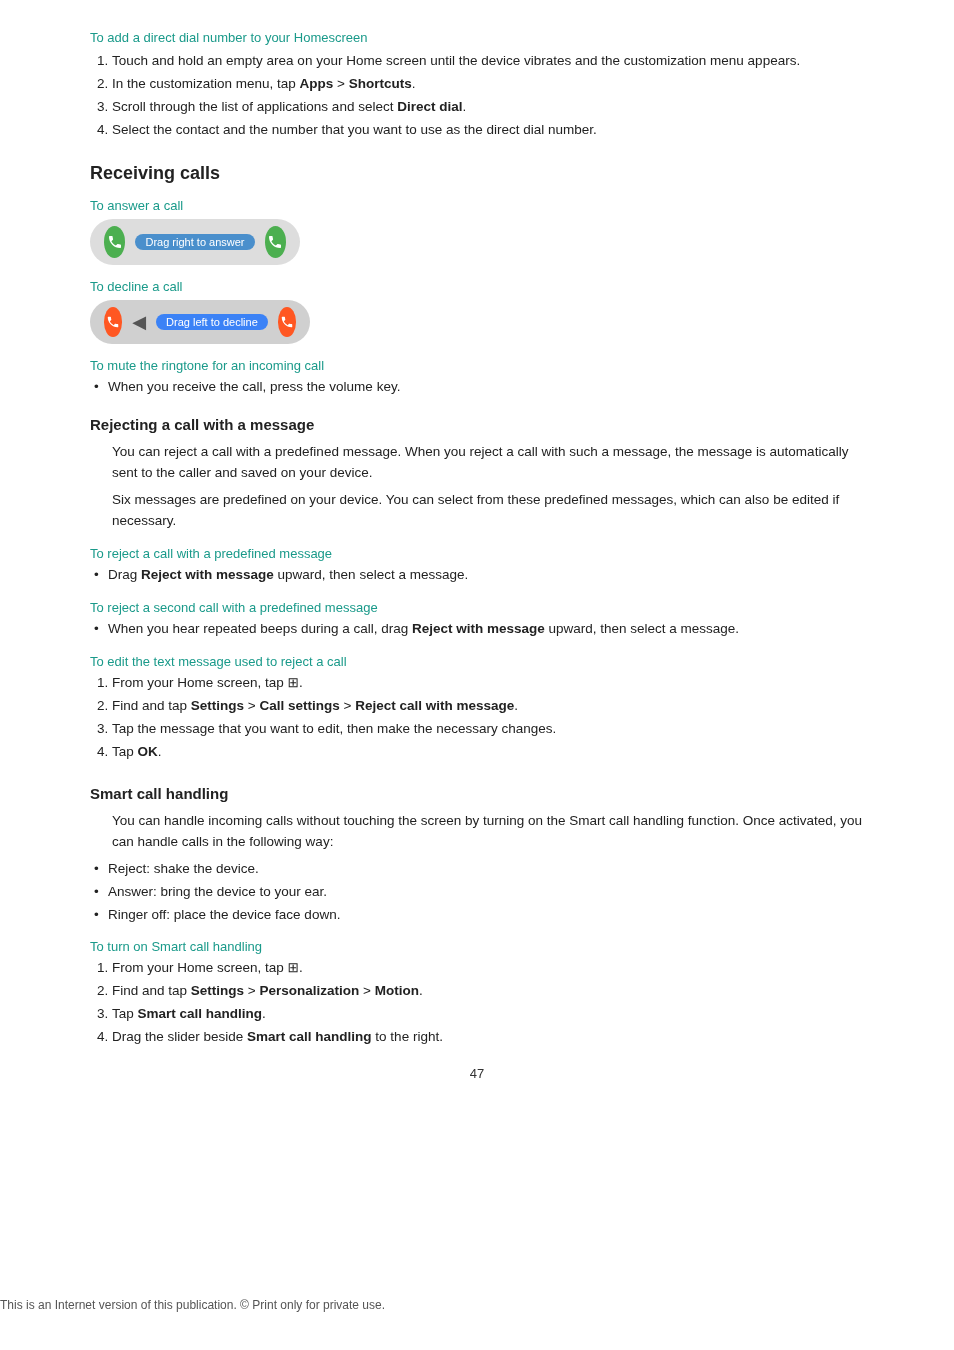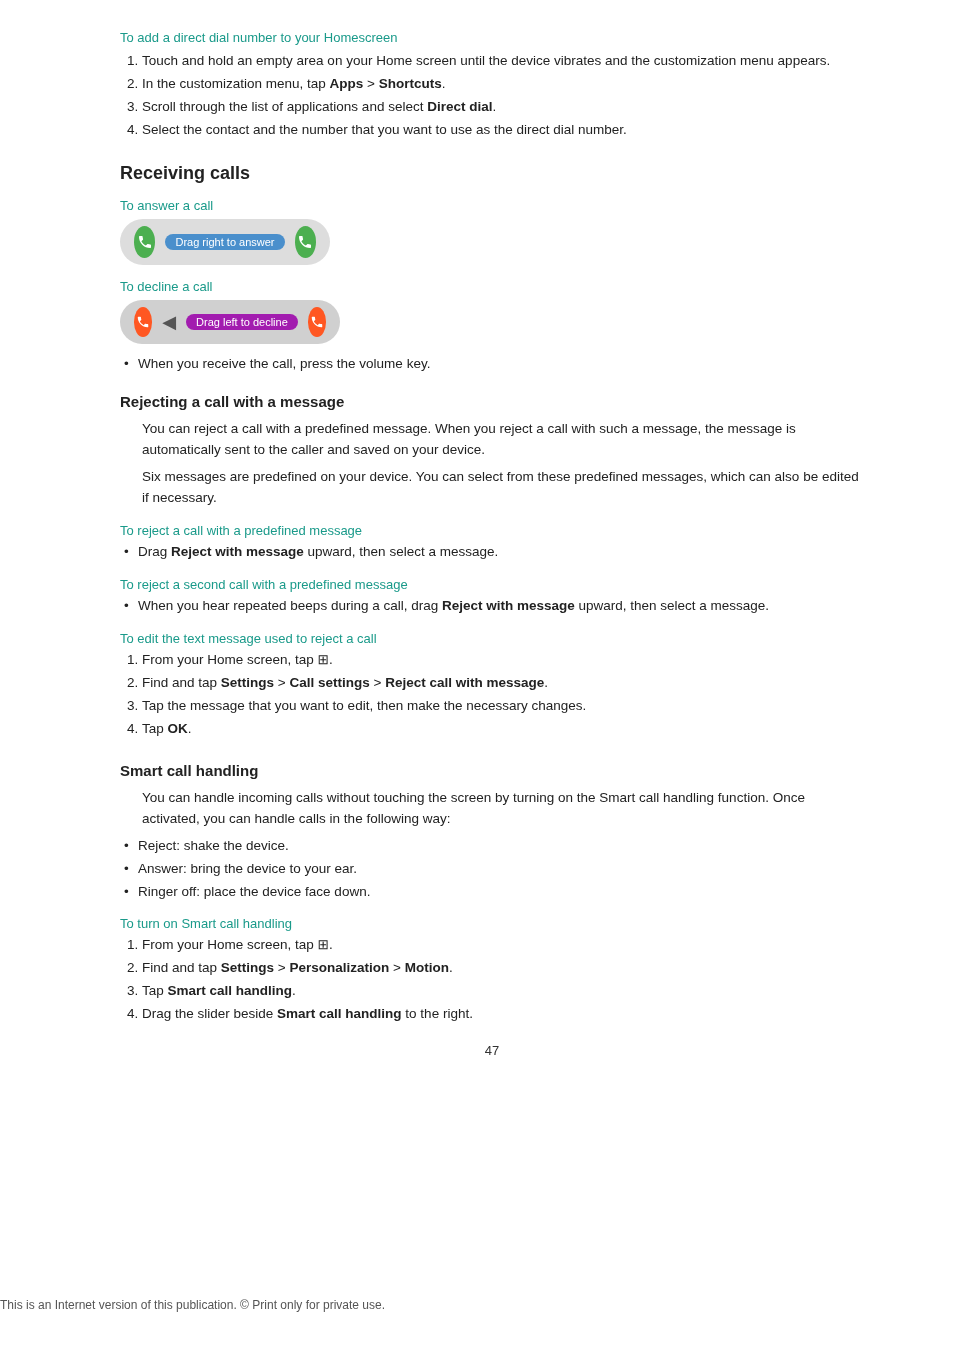--- a/index.html
+++ b/index.html
@@ -8,21 +8,21 @@
       font-family: Arial, sans-serif;
       font-size: 13.5px;
       color: #222;
       width: 954px;
       min-height: 1350px;
       position: relative;
     }
     .page {
       width: 954px;
       min-height: 1350px;
-      padding: 30px 90px 80px 120px;
+      padding: 30px 90px 80px 90px;
       position: relative;
     }
     .section-header {
       font-size: 18px;
       font-weight: bold;
       margin-bottom: 10px;
       margin-top: 0;
       color: #222;
     }
     .subsection-header {
@@ -99,21 +99,21 @@
       width: 210px;
     }
     .decline-icon {
       width: 30px; height: 30px;
       background: #ff5722;
       border-radius: 50%;
       display: flex; align-items: center; justify-content: center;
       color: white; font-size: 14px;
     }
     .decline-label {
-      background: #a21caf;
+      background: #3b82f6;
       color: white;
       border-radius: 10px;
       padding: 2px 10px;
       font-size: 11px;
       white-space: nowrap;
     }
     .page-footer {
       position: absolute;
       bottom: 38px;
       left: 0; right: 0;
@@ -186,20 +186,21 @@
       </div>
       <div class="arrow-left">◀</div>
       <div class="decline-label">Drag left to decline</div>
       <div class="decline-icon">
         <svg width="14" height="14" viewBox="0 0 24 24" fill="white">
             <path d="M6.6 10.8c1.4 2.8 3.8 5.1 6.6 6.6l2.2-2.2c.3-.3.7-.4 1-.2 1.1.4 2.3.6 3.6.6.6 0 1 .4 1 1V20c0 .6-.4 1-1 1-9.4 0-17-7.6-17-17 0-.6.4-1 1-1h3.5c.6 0 1 .4 1 1 0 1.3.2 2.5.6 3.6.1.3 0 .7-.2 1L6.6 10.8z"></path>
           </svg>
       </div>
     </div>
 
+    <div class="sub-heading">To mute the ringtone for an incoming call</div>
     <ul class="bullet">
       <li>When you receive the call, press the volume key.</li>
     </ul>
   </div>
 
   <div style="margin-top:18px;">
     <div class="subsection-header">Rejecting a call with a message</div>
     <div class="indent-block">
       <p>You can reject a call with a predefined message. When you reject a call with such a message, the message is automatically sent to the caller and saved on your device.</p>
       <p>Six messages are predefined on your device. You can select from these predefined messages, which can also be edited if necessary.</p>

